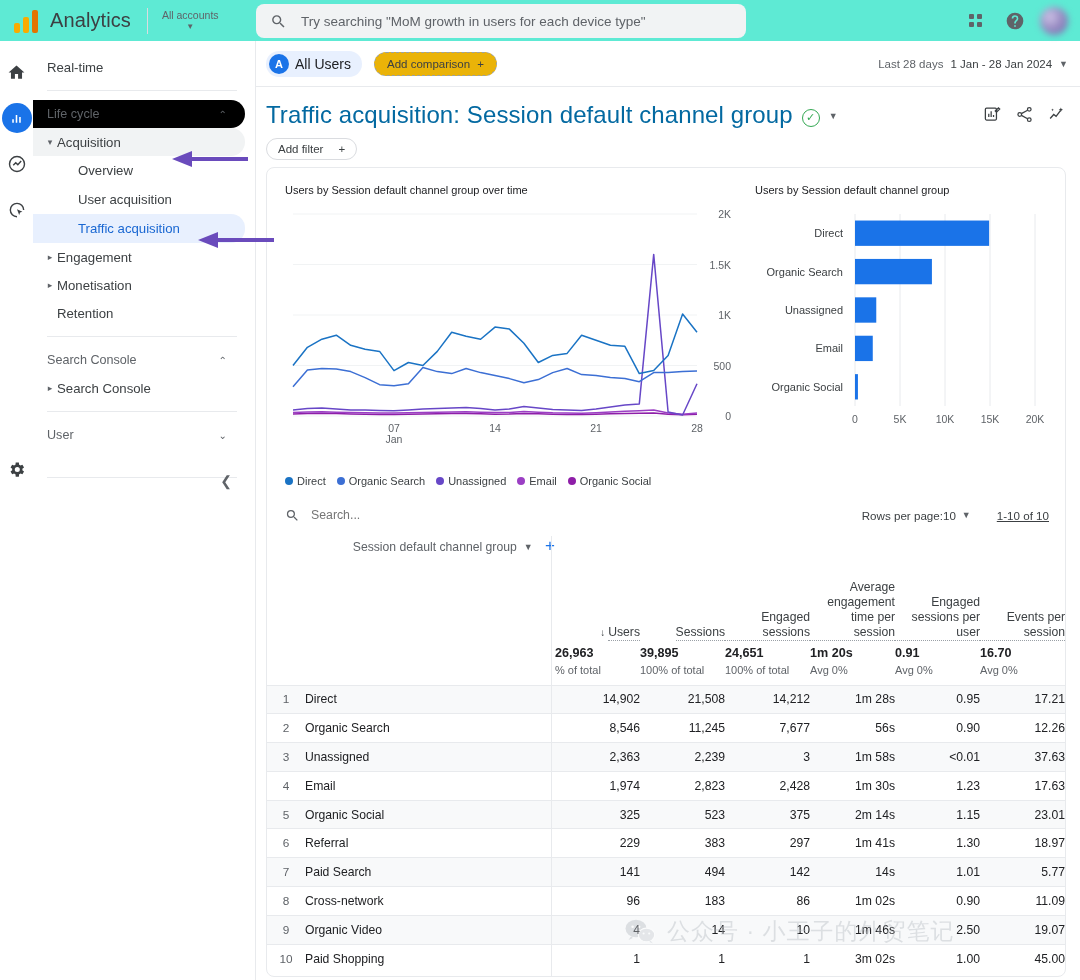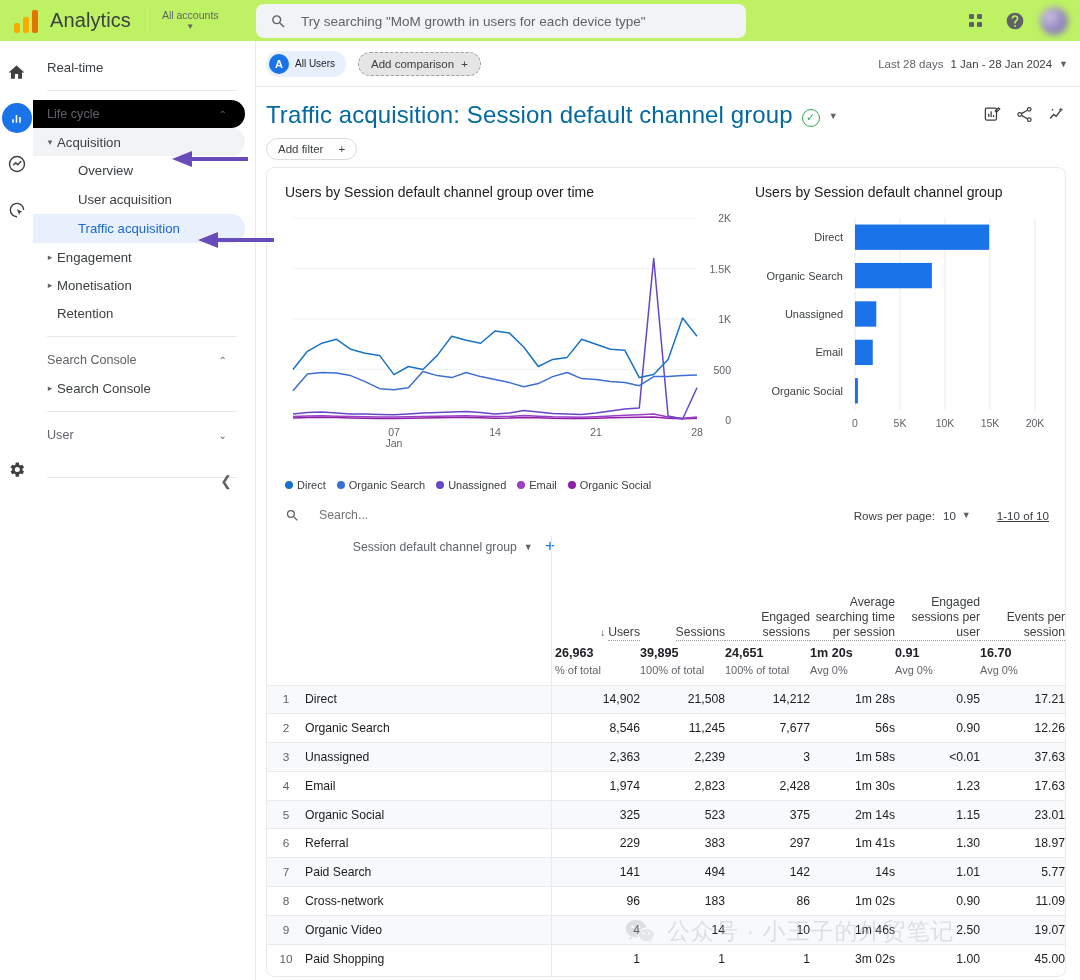--- a/index.html
+++ b/index.html
@@ -7,21 +7,21 @@
     width: 1080px; height: 980px;
     font-family: "Liberation Sans", sans-serif;
     background: #ffffff;
     color: #202124;
     overflow: hidden;
   }
 
   
   .topbar {
     position: absolute; top: 0; left: 0; width: 1080px; height: 41px;
-    background: #bef264; display: flex; align-items: center;
+    background: #5eead4; display: flex; align-items: center;
     z-index: 40;
   }
   .ga-logo { width: 26px; height: 24px; margin-left: 14px; position: relative; }
   .ga-logo i { position: absolute; bottom: 0; border-radius: 2px; display:block; }
   .ga-logo .b1 { left: 0;  width: 6px; height: 10px; background:#f9ab00; }
   .ga-logo .b2 { left: 9px; width: 6px; height: 16px; background:#f9ab00; }
   .ga-logo .b3 { left: 18px; width: 6px; height: 23px; background:#e37400; }
   .brand {
     margin-left: 10px; font-size: 20px; color: #3c4043; letter-spacing: .1px;
   }
@@ -103,25 +103,25 @@
   .content { position:absolute; left:256px; top:41px; width:824px; height:939px; background:#fff; overflow:hidden; }
   .cmp-bar { height:46px; display:flex; align-items:center; padding:0 12px 0 10px; border-bottom:1px solid #e8eaed; }
   .chip-allusers {
     display:flex; align-items:center; gap:6px; background:#e8f0fe;
     border-radius:13px; padding:3px 11px 3px 3px; cursor:pointer;
   }
   .chip-avatar {
     width:20px; height:20px; border-radius:50%; background:#1a73e8; color:#fff;
     font-size:11px; display:flex; align-items:center; justify-content:center; font-weight:bold;
   }
-  .chip-txt { font-size:10px; color:#202124; }
+  .chip-txt { font-size:14px; color:#202124; }
   .chip-dashed {
     margin-left:12px; border:1px dashed #9aa0a6; border-radius:14px;
     padding:5px 12px; font-size:11.5px; color:#3c4043; cursor:pointer;
-    display:flex; align-items:center; gap:7px; background:#e5e5e5;
+    display:flex; align-items:center; gap:7px; background:#eab308;
   }
   .daterange {
     margin-left:auto; display:flex; align-items:center; gap:7px;
     font-size:11.5px; color:#3c4043; cursor:pointer;
   }
   .daterange .lbl { color:#5f6368; }
 
   .rpt-head { padding:14px 14px 0 10px; display:flex; align-items:flex-start; }
   .rpt-title { font-size:24px; color:#0369a1; letter-spacing:.1px; }
   .verified {
@@ -138,33 +138,33 @@
   }
 
   
   .card {
     position:absolute; left:10px; top:126px; width:800px; height:810px;
     border:1px solid #e8eaed; border-radius:8px; background:#fff; overflow:hidden;
   }
   .charts { display:flex; height:315px; padding:16px 16px 0 18px; }
   .chart-left { width:460px; position:relative; }
   .chart-right { width:290px; position:relative; margin-left:10px; }
-  .chart-title { font-size:14px; color:#202124; margin-bottom:4px; }
+  .chart-title { font-size:11px; color:#202124; margin-bottom:4px; }
 
   
   .tbl-tools {
     position:absolute; left:0; top:330px; width:798px; height:34px;
     display:flex; align-items:center; padding:0 16px 0 18px;
   }
-  .tbl-search { display:flex; align-items:flex-start; gap:19px; flex:1; }
+  .tbl-search { display:flex; align-items:flex-start; gap:11px; flex:1; }
   .tbl-search input {
     border:none; outline:none; font-size:12.3px; color:#5f6368; width:200px;
     font-family:"Liberation Sans", sans-serif; background:transparent;
   }
-  .rpp { display:flex; gap:8px; font-size:11.6px; color:#3c4043; }
+  .rpp { display:flex; font-size:11.6px; color:#3c4043; }
   .rpp .sel { display:flex; align-items:center; gap:6px; cursor:pointer; }
   .range { font-size:11.6px; color:#3c4043; margin-left:26px;text-decoration:underline; }
 
   table.dt { position:absolute; left:0; top:368px; width:798px; border-collapse:collapse; font-size:12.2px; }
   table.dt th, table.dt td { padding:0; }
   .c-idx { width:38px; }
   .c-dim { width:250px; }
   .c-met { width:85px; }
   .hdr-cell {
     height:105px; vertical-align:bottom; text-align:right; padding:0 10px 9px 6px;
@@ -500,21 +500,21 @@
           <th class="c-met hdr-cell">
             <span class="sortarrow">↓</span><span class="hdr-inner">Users</span>
           </th>
           <th class="c-met hdr-cell">
             <span class="hdr-inner">Sessions</span>
           </th>
           <th class="c-met hdr-cell">
             <span class="hdr-inner">Engaged sessions</span>
           </th>
           <th class="c-met hdr-cell">
-            <span class="hdr-inner">Average searching time per session</span>
+            <span class="hdr-inner">Average engagement time per session</span>
           </th>
           <th class="c-met hdr-cell">
             <span class="hdr-inner">Engaged sessions per user</span>
           </th>
           <th class="c-met hdr-cell">
             <span class="hdr-inner">Events per session</span>
           </th>
         </tr>
         <tr class="tot-row">
           <td></td>

